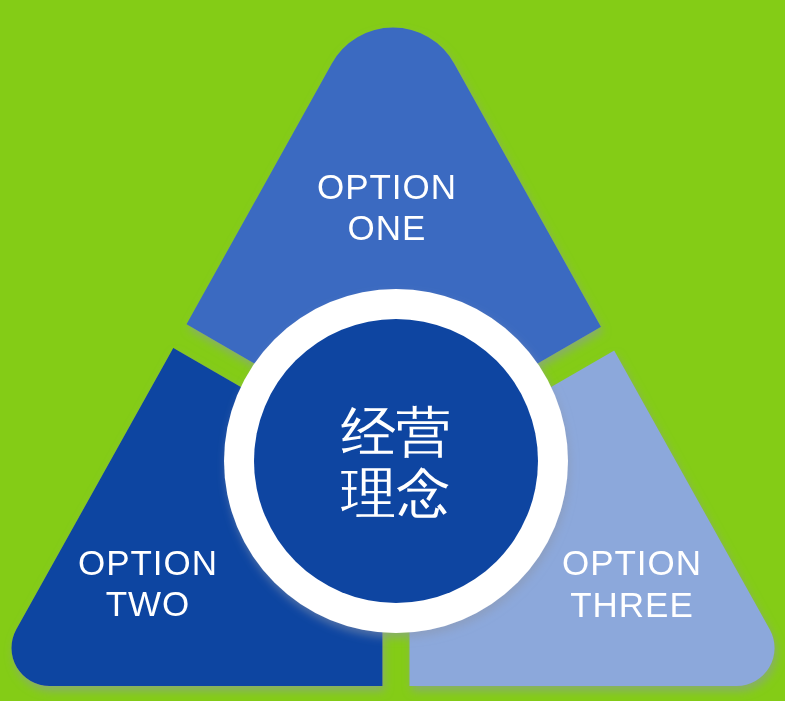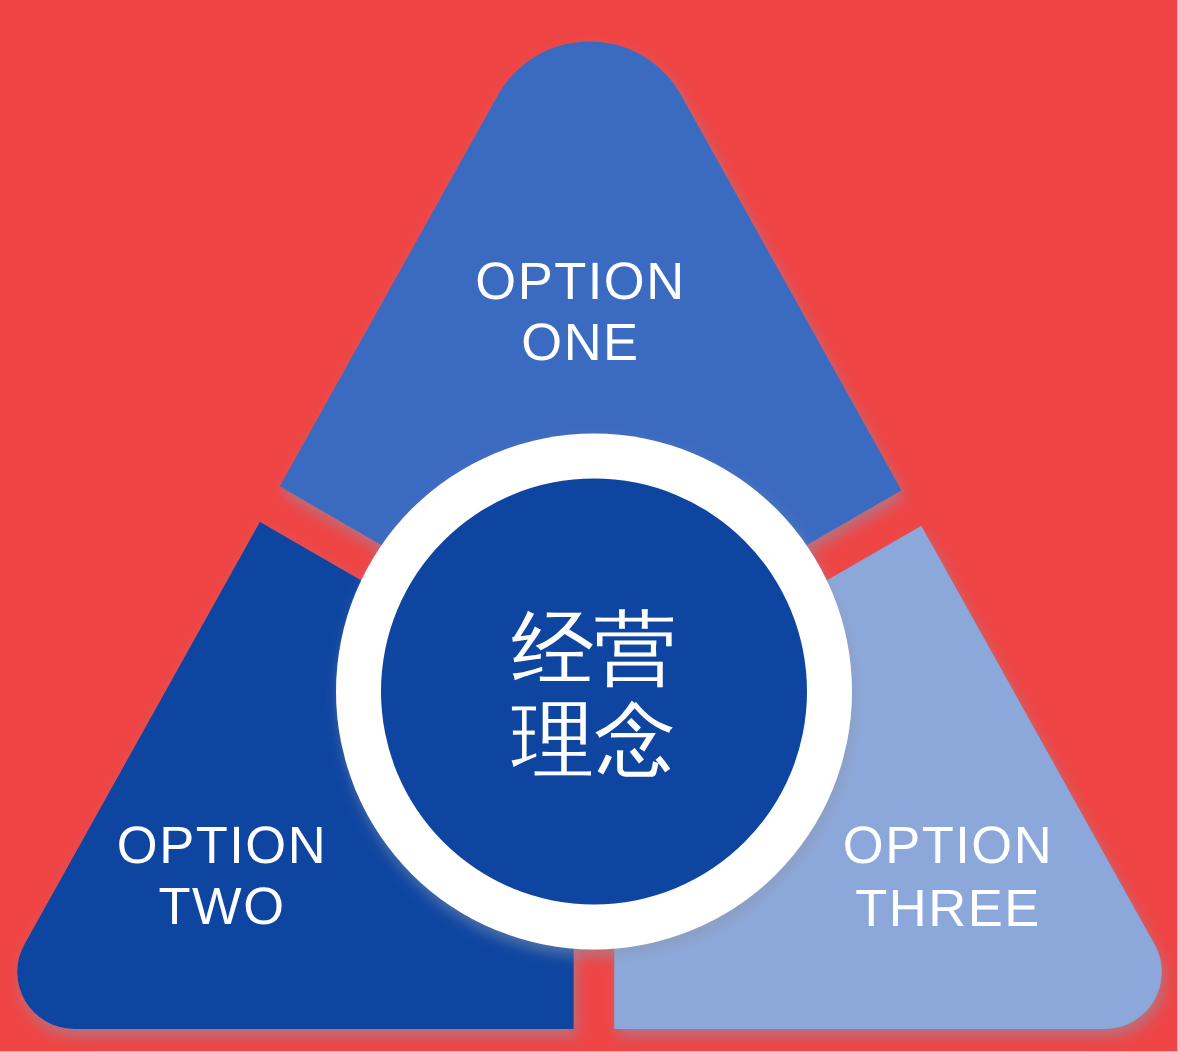--- a/index.html
+++ b/index.html
@@ -4,21 +4,21 @@
 <style>
   html, body {
     margin: 0;
     padding: 0;
     background: #ffffff;
   }
   .stage {
     position: relative;
     width: 785px;
     height: 701px;
-    background: #ef4444;
+    background: #84cc16;
     overflow: hidden;
     font-family: "Liberation Sans", sans-serif;
   }
   svg { display: block; }
   .label {
     font-family: "Liberation Sans", sans-serif;
     font-size: 35px;
     letter-spacing: 1px;
     font-weight: 400;
   }

